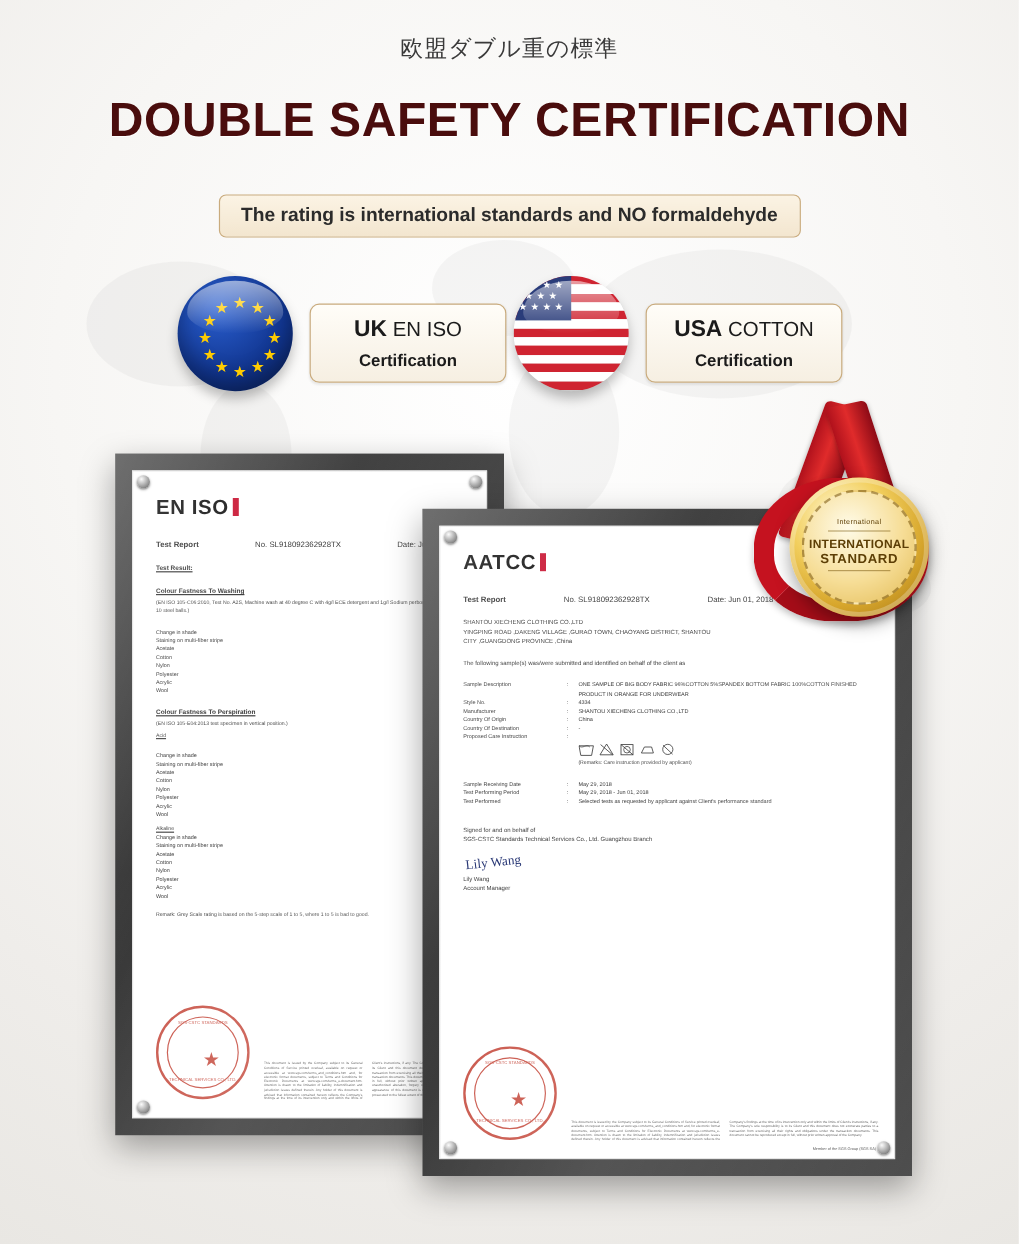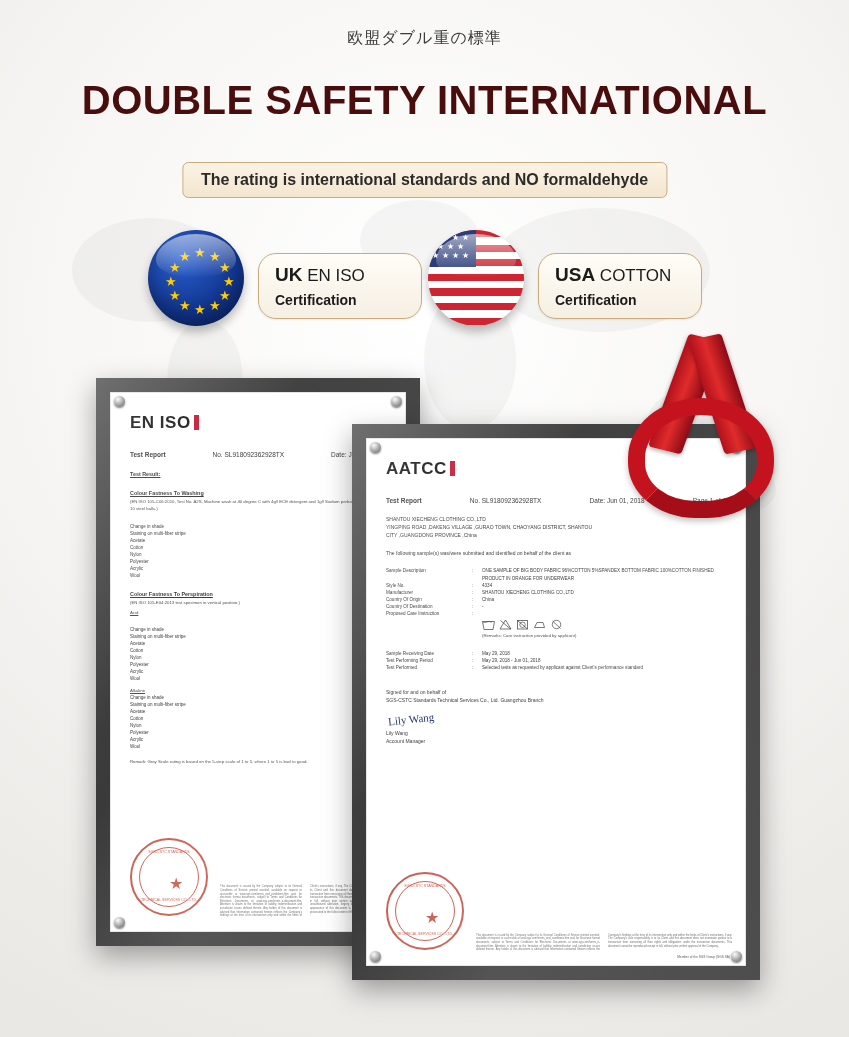--- a/index.html
+++ b/index.html
@@ -10,21 +10,21 @@
       radial-gradient(circle at 50% 30%, #ffffff 0%, #f7f6f4 45%, #efedea 75%, #e9e7e3 100%);
     position:relative;overflow:hidden;color:#222;
   }
   
   .world-map{
     position:absolute;left:0;top:60px;width:849px;height:700px;
     opacity:.07;pointer-events:none;
   }
   .hdr-jp{
     position:absolute;top:28px;left:0;width:849px;text-align:center;
-    font-size:16px;color:#3a3a3a;letter-spacing:1px;
+    font-size:19px;color:#3a3a3a;letter-spacing:1px;
     font-family:Liberation Serif, serif;
   }
   .hdr-main{
     position:absolute;top:78px;left:0;width:849px;text-align:center;
     font-size:40px;font-weight:bold;color:#4a0d0d;letter-spacing:.5px;
     text-shadow:0 1px 0 #fff;
   }
   .hdr-sub{
     position:absolute;top:162px;left:50%;transform:translateX(-50%);
     padding:8px 18px;border:1px solid #c9ab7d;border-radius:6px;
@@ -54,23 +54,23 @@
   }
   .flag-us{background:#fff;}
   .us-stripes{position:absolute;left:0;top:0;width:96px;height:96px;}
   .us-stripes div{height:7.3px;background:#cf2431;}
   .us-stripes div:nth-child(even){background:#ffffff;}
   .us-canton{
     position:absolute;left:0;top:0;width:48px;height:37px;background:#2a3c7a;
   }
   .us-canton .s{position:absolute;color:#fff;font-size:8px;line-height:8px;}
   .label-box{
-    margin-left:14px;border:1px solid #c9ab7d;border-radius:18px;
+    margin-left:14px;border:1px solid #c9ab7d;border-radius:8px;
     background:linear-gradient(#fffdf8,#f6efe2);
-    padding:10px 16px;text-align:left;min-width:130px;
+    padding:10px 16px;text-align:center;min-width:130px;
     box-shadow:0 1px 2px rgba(0,0,0,.08);
     margin-top:16px;
   }
   .label-line1{font-size:17px;color:#1b1b1b;}
   .label-line1 b{font-size:19px;font-weight:bold;}
   .label-line2{font-size:14px;font-weight:bold;color:#1b1b1b;margin-top:6px;}
 
   
   .frame{
     position:absolute;
@@ -172,21 +172,21 @@
     <ellipse cx="420" cy="180" rx="60" ry="40"></ellipse>
     <ellipse cx="470" cy="300" rx="46" ry="70"></ellipse>
     <ellipse cx="600" cy="210" rx="110" ry="62"></ellipse>
     <ellipse cx="690" cy="360" rx="42" ry="30"></ellipse>
     <ellipse cx="740" cy="430" rx="36" ry="24"></ellipse>
     <ellipse cx="300" cy="420" rx="26" ry="18"></ellipse>
   </g>
 </svg>
 
 <div class="hdr-jp">欧盟ダブル重の標準</div>
-<div class="hdr-main">DOUBLE SAFETY INTERNATIONAL</div>
+<div class="hdr-main">DOUBLE SAFETY CERTIFICATION</div>
 <div class="hdr-sub">The rating is international standards and NO formaldehyde</div>
 
 <div class="badges">
 
   <div class="badge-group g-eu">
     <div class="flag flag-eu">
       <div class="stars">
         <div class="star" style="left:46px;top:16px;">★</div>
         <div class="star" style="left:61px;top:20px;">★</div>
         <div class="star" style="left:71px;top:31px;">★</div>
@@ -544,13 +544,22 @@
   <div class="screw" style="left:18px;top:18px;"></div>
   <div class="screw" style="right:18px;top:18px;"></div>
   <div class="screw" style="left:18px;bottom:18px;"></div>
   <div class="screw" style="right:18px;bottom:18px;"></div>
 </div>
 
 <div class="medal">
   <div class="ribbon-l"></div>
   <div class="ribbon-r"></div>
   <div class="ribbon-loop"></div>
+  <div class="coin">
+    <div class="inner">
+      <div class="t1">International</div>
+      <div class="line"></div>
+      <div class="t2">INTERNATIONAL</div>
+      <div class="t3">STANDARD</div>
+      <div class="line"></div>
+    </div>
+  </div>
 </div>
 
 </body></html>

